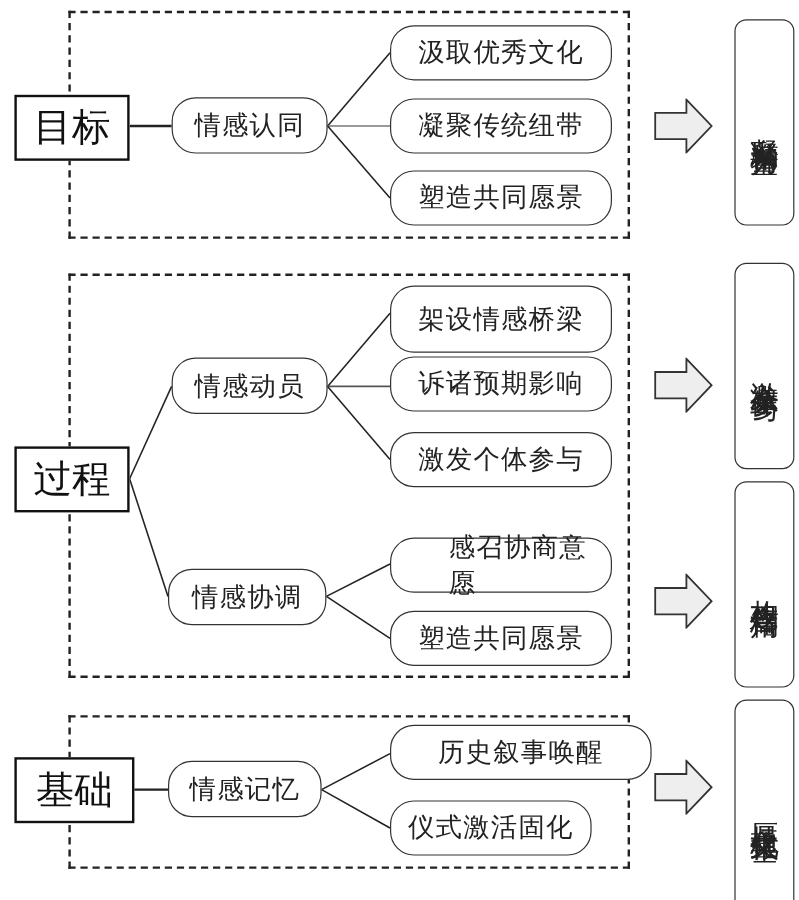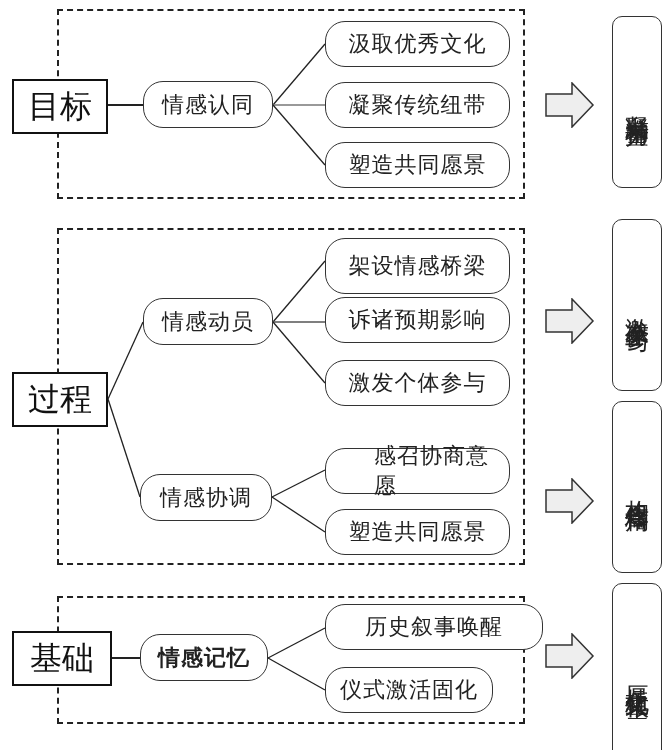--- a/index.html
+++ b/index.html
@@ -97,21 +97,21 @@
   <span>激发个体参与</span>
 </div>
 <div class="vbox" style="left:612px;top:401px;width:50px;height:172px;">
   <span>构建合作格局</span>
 </div>
 
 <div class="dash" style="left:57px;top:596px;width:468px;height:128px;"></div>
 <div class="level" style="left:12px;top:631px;width:100px;height:55px;">
   <span>基础</span>
 </div>
-<div class="rbox" style="left:140px;top:634px;width:128px;height:47px;font-weight:bold;">
+<div class="rbox" style="left:140px;top:634px;width:128px;height:47px;">
   <span>情感记忆</span>
 </div>
 <div class="rbox" style="left:325px;top:604px;width:218px;height:46px;">
   <span>历史叙事唤醒</span>
 </div>
 <div class="rbox" style="left:325px;top:667px;width:168px;height:46px;">
   <span>仪式激活固化</span>
 </div>
 <svg class="arrow" style="left:545px;top:633px;" viewBox="0 0 50 46">
   <polygon points="1,12 27,12 27,1 48,23 27,45 27,34 1,34" fill="#eeeeee" stroke="#333" stroke-width="1.5"></polygon>

